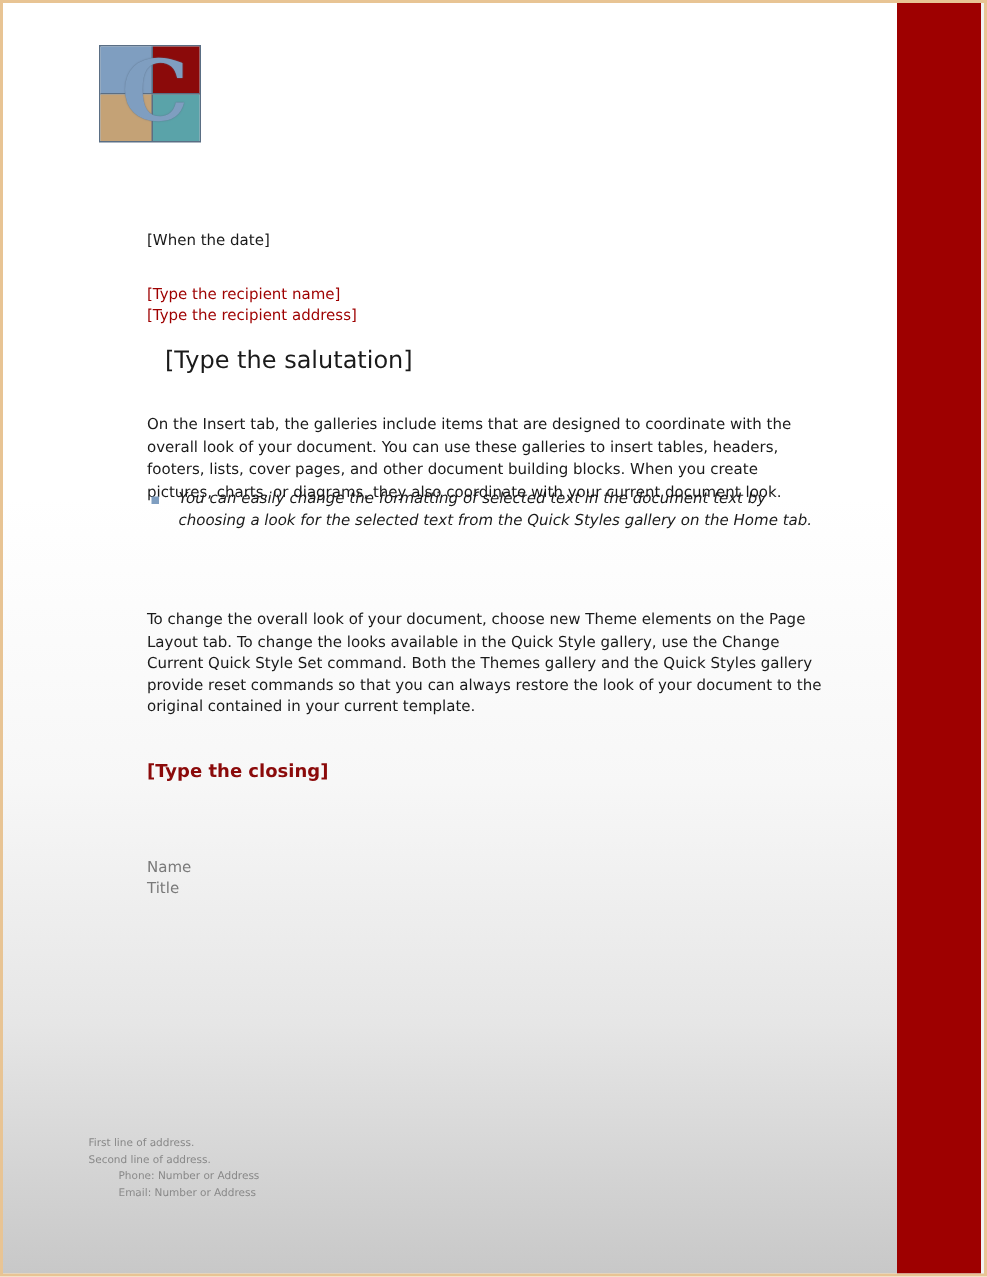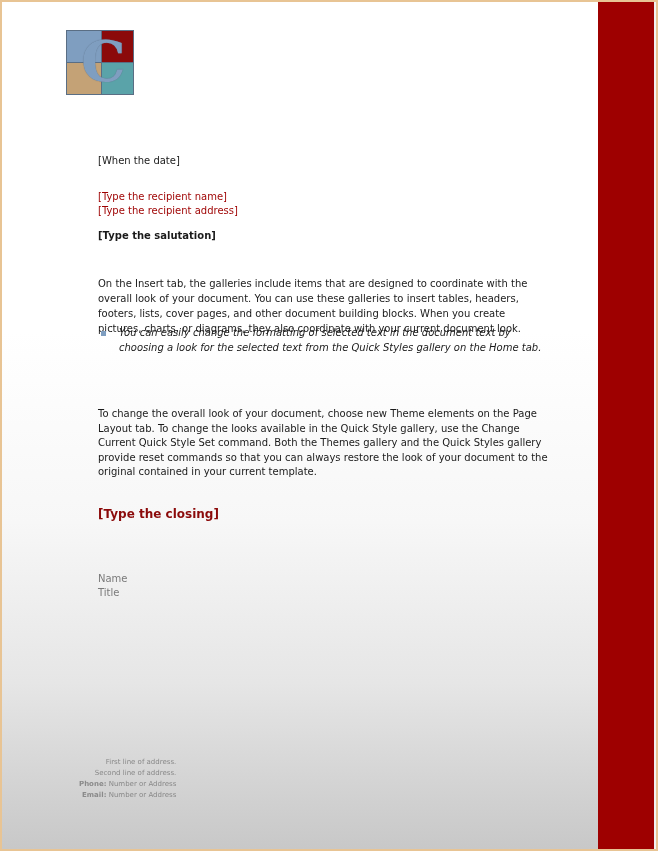--- a/index.html
+++ b/index.html
@@ -40,36 +40,36 @@
       color: #7f9ec0; font-weight: bold; text-align: center;
       text-shadow: 0 0 1px #5a6e84;
     }
     .content {
       position: absolute; left: 96px; top: 0; width: 460px;
       font-family: "DejaVu Sans", sans-serif;
       font-size: 10px; color: #1a1a1a;
     }
     .date { position: absolute; top: 153px; left: 0; white-space: nowrap; }
     .recipient { position: absolute; top: 188px; left: 0; color: #9e0000; line-height: 13.5px; white-space: nowrap; }
-    .salutation { position: absolute; top: 228px; left: 0; font-weight: bold; font-size: 10px; white-space: nowrap; }
+    .salutation { position: absolute; top: 228px; left: 12px; font-weight: normal; font-size: 16px; white-space: nowrap; }
     .para1 { position: absolute; top: 274px; left: 0; width: 448px; line-height: 15px; }
     .bullets { position: absolute; top: 324px; left: 0; width: 448px; margin: 0; padding: 0; list-style: none; line-height: 14.5px; }
     .bullets li { position: relative; padding-left: 21px; font-style: italic; }
     .bullets .bullet-sq {
       position: absolute; left: 3px; top: 5px; width: 5px; height: 5px; background: #7f9ec0;
     }
     .para2 { position: absolute; top: 405px; left: 0; width: 452px; line-height: 14.6px; }
     .closing { position: absolute; top: 505px; left: 0; color: #8b0a0a; font-weight: bold; font-size: 12px; white-space: nowrap; }
     .signer { position: absolute; top: 570px; left: 0; color: #7a7a7a; line-height: 14px; white-space: nowrap; }
     .footer {
       position: absolute; left: 57px; top: 755px;
       font-family: "DejaVu Sans", sans-serif; font-size: 7px; color: #888888;
-      line-height: 11px; white-space: nowrap; text-align: right;
+      line-height: 11px; white-space: nowrap;
     }
-    .footer .lbl { font-weight: bold; color: #8a8a8a; padding-left: 20px; }
+    .footer .lbl { font-weight: normal; color: #8a8a8a; padding-left: 20px; }
   </style>
 </head>
 <body>
 
 <div class="page">
   <div class="red-band"></div>
   <div class="right-edge"></div>
 
   <div class="logo">
     <div class="q q1"></div>

